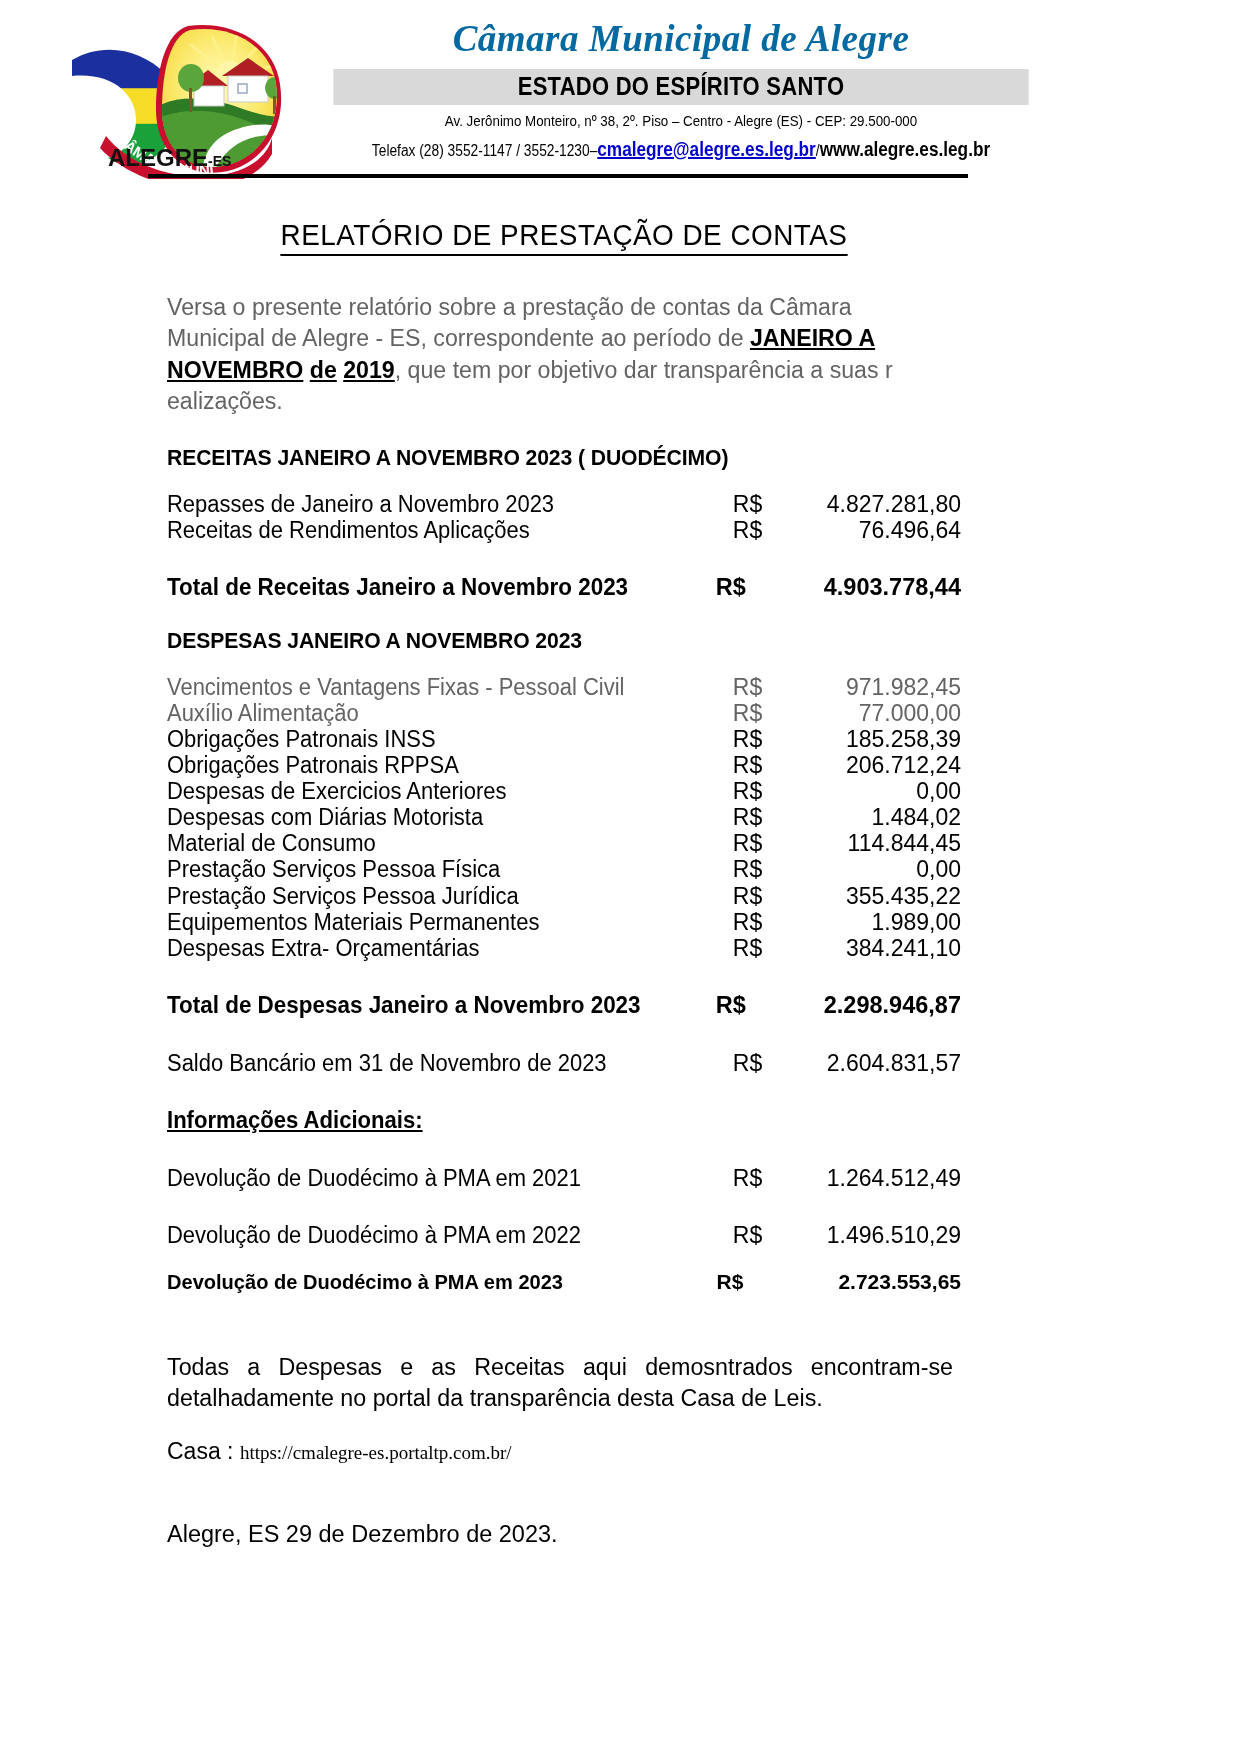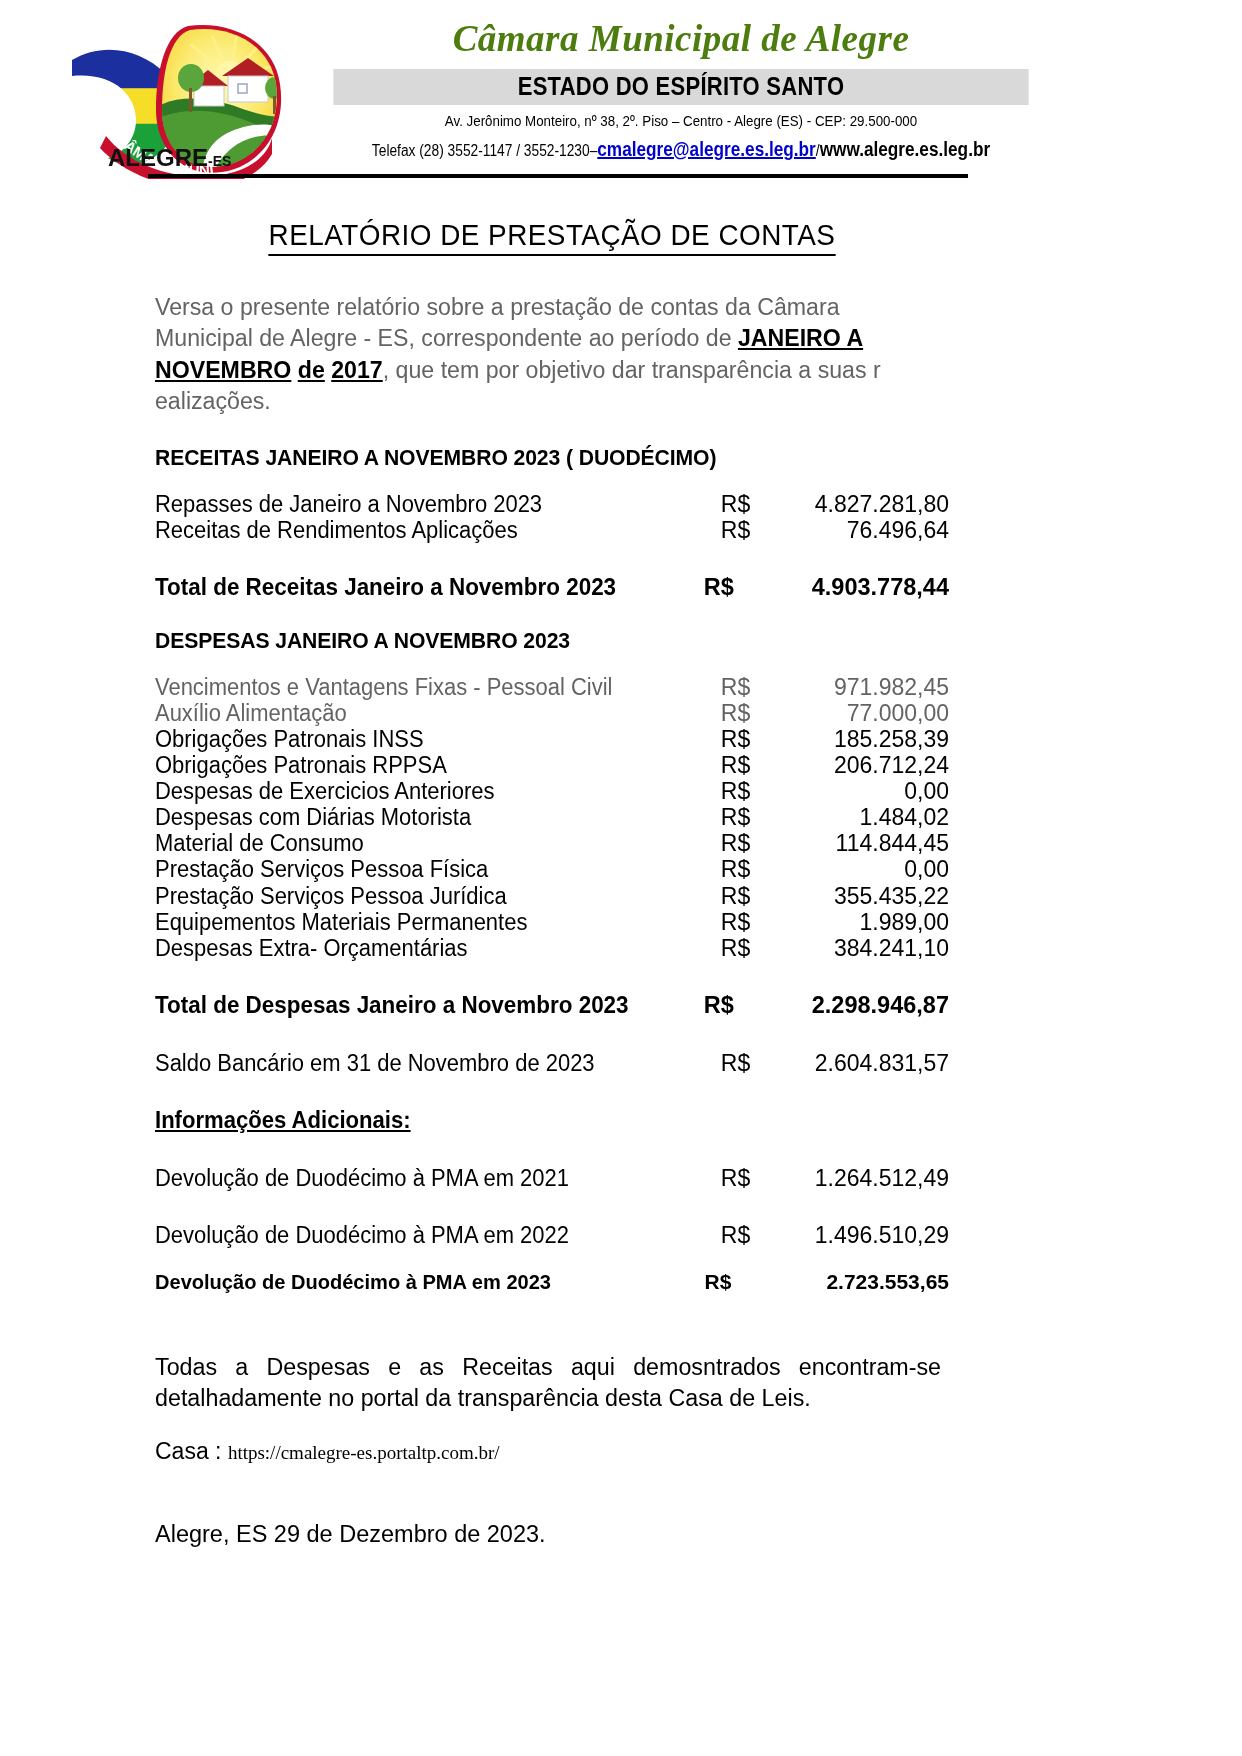--- a/index.html
+++ b/index.html
@@ -41,21 +41,21 @@
   }
 
   .org-title {
     text-align: center;
     font-family: "Liberation Serif", serif;
     font-weight: bold;
     font-style: italic;
     font-size: 37px;
     letter-spacing: 0.5px;
     line-height: 1.15;
-    color: #4d7c0f;
+    color: #0369a1;
     margin: 0 0 8px 0;
     white-space: nowrap;
   }
 
   .state-bar {
     background: #d9d9d9;
     text-align: center;
     font-weight: bold;
     font-size: 25px;
     letter-spacing: 0.3px;
@@ -97,21 +97,21 @@
     left: 148px;
     top: 174px;
     width: 820px;
     height: 4px;
     background: #000;
   }
 
   
   .doc-body {
     position: absolute;
-    left: 0;
+    left: 12px;
     top: 188px;
     width: 1104px;
   }
 
   .doc-title {
     text-align: center;
     font-size: 30px;
     letter-spacing: 0.5px;
     margin: 30px 0 0 0;
     transform: scaleX(0.93);
@@ -312,21 +312,21 @@
 </div>
 
 <div class="doc-body">
 
   <div class="doc-title">
     <span>RELATÓRIO  DE PRESTAÇÃO DE CONTAS</span>
   </div>
 
   <div class="content">
 
-    <p class="intro"><span>Versa  o presente relatório sobre a prestação de contas da Câmara Municipal de Alegre </span><span>- </span><span>ES, correspondente ao período de </span><b>JANEIRO A NOVEMBRO</b><span> </span><b>de</b><span> </span><b>2017</b><span>, que tem por objetivo dar transparência  a suas r</span><span> ealizações.</span></p>
+    <p class="intro"><span>Versa  o presente relatório sobre a prestação de contas da Câmara Municipal de Alegre </span><span>- </span><span>ES, correspondente ao período de </span><b>JANEIRO A NOVEMBRO</b><span> </span><b>de</b><span> </span><b>2019</b><span>, que tem por objetivo dar transparência  a suas r</span><span> ealizações.</span></p>
 
     <div class="section-head">RECEITAS  JANEIRO A NOVEMBRO 2023 ( DUODÉCIMO)</div>
 
     <div class="rows">
       <div class="row">
         <span class="label">Repasses  de Janeiro a Novembro 2023</span>
         <span class="cur">R$</span>
         <span class="amt">4.827.281,80</span>
       </div>
       <div class="row">

